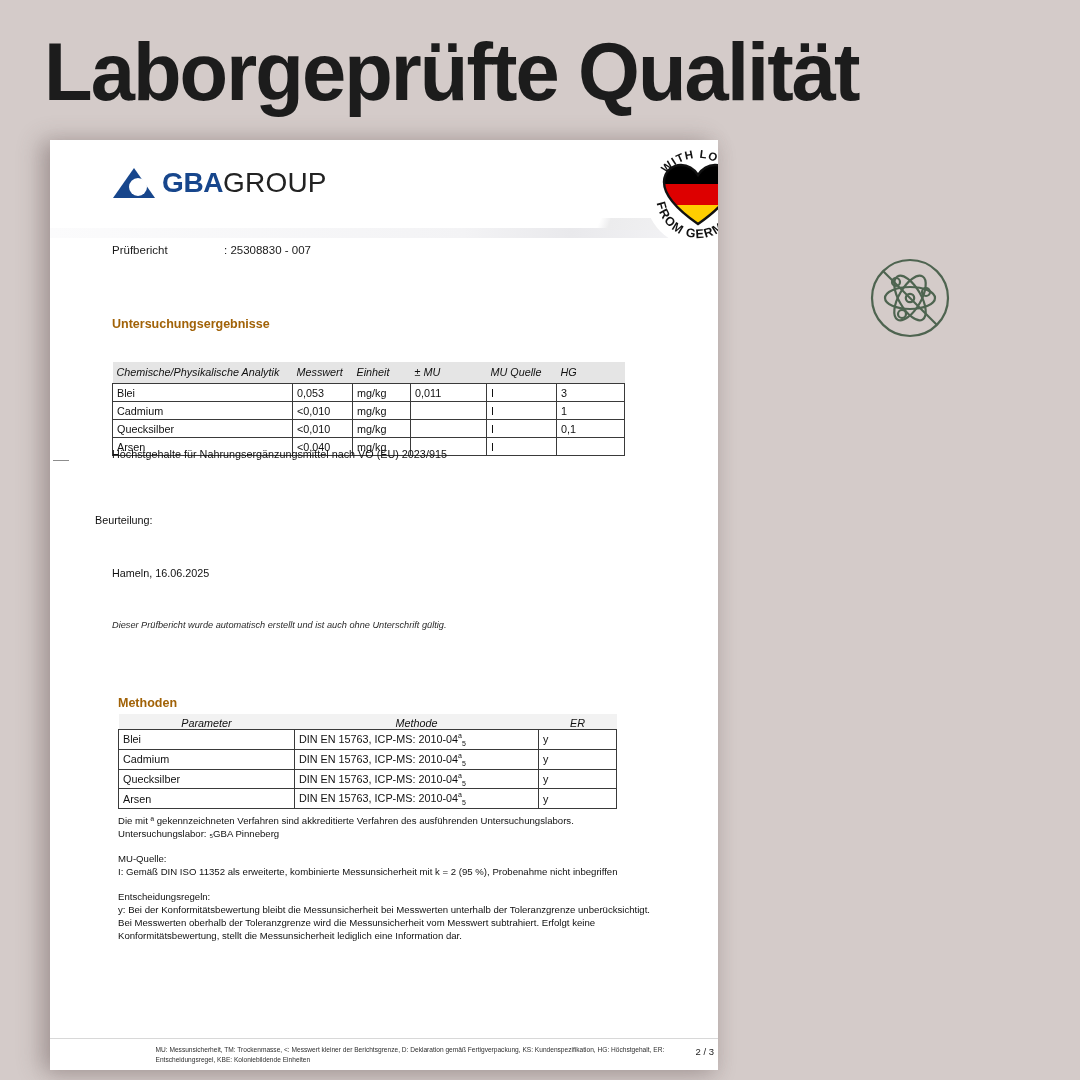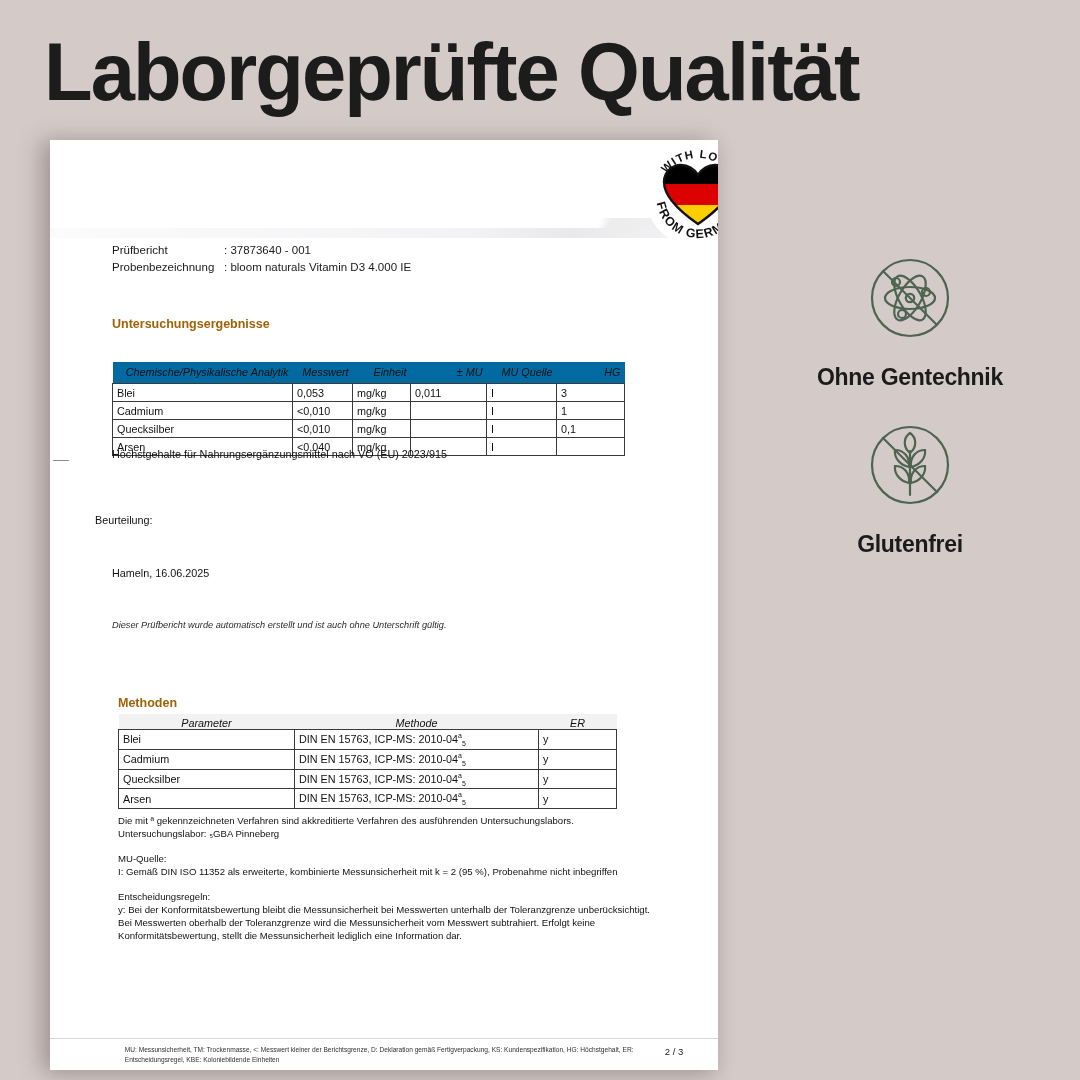--- a/index.html
+++ b/index.html
@@ -115,24 +115,24 @@
 
   
   .tbl {
     position: absolute;
     border-collapse: collapse;
     font-size: 10.8px;
     color: #111;
   }
   #results-table { left: 62px; top: 222px; width: 464px; table-layout: fixed; }
   #results-table thead th {
-    background: #0369a1;
+    background: #e5e5e5;
     font-style: italic;
     font-weight: normal;
-    text-align: right;
+    text-align: left;
     padding: 4px 4px 5px 4px;
     border: none;
     white-space: nowrap;
   }
   #results-table tbody td {
     border: 1px solid #3a3a3a;
     padding: 2px 4px;
     height: 13px;
     vertical-align: middle;
     white-space: nowrap;
@@ -209,23 +209,23 @@
   
   .doc-footer {
     position: absolute;
     left: 0;
     bottom: 6px;
     width: 100%;
     border-top: 1px solid #d8d8d8;
   }
   .footer-inner {
     position: relative;
-    padding: 6px 22px 0 62px;
+    padding: 6px 4px 0 62px;
     display: flex;
-    justify-content: center;
+    justify-content: flex-end;
     align-items: flex-start;
   }
   .footer-abbr {
     font-size: 6.6px;
     color: #2f2f2f;
     line-height: 9.5px;
     max-width: 540px;
   }
   .footer-page {
     font-size: 9.5px;
@@ -259,20 +259,32 @@
 </head>
 <body>
 
 <div class="headline">Laborgeprüfte Qualität</div>
 
 <div class="doc">
 
   <div class="doc-band"></div>
   <div class="doc-band-diag"></div>
 
+  <div class="logo">
+    <span>
+      <svg class="logo-mark" viewBox="0 0 44 32">
+        <path d="M22 1 L43 31 L1 31 Z" fill="#17468c"></path>
+        <circle cx="26" cy="20" r="9" fill="#ffffff"></circle>
+        <path d="M26 11 A9 9 0 0 1 26 29 A6.5 6.5 0 0 0 26 11 Z" fill="#cfd8e6"></path>
+      </svg>
+    </span>
+    <span class="logo-text">
+      <span class="logo-gba">GBA</span><span class="logo-group">GROUP</span>
+    </span>
+  </div>
 
   <div class="badge">
     <svg viewBox="0 0 112 112" width="112" height="112">
       <defs>
         <path id="arcTop" d="M 16 60 A 40 40 0 0 1 96 60" fill="none"></path>
         <path id="arcBot" d="M 14 58 A 42 42 0 0 0 98 58" fill="none"></path>
         <clipPath id="heartClip">
           <path d="M56 86 C 30 68 22 54 22 44 C 22 33 31 27 39 27 C 46 27 52 31 56 37 C 60 31 66 27 73 27 C 81 27 90 33 90 44 C 90 54 82 68 56 86 Z"></path>
         </clipPath>
       </defs>
@@ -288,25 +300,21 @@
       </text>
       <text font-family="&quot;Liberation Sans&quot;, sans-serif" font-size="12.5" font-weight="bold" fill="#111" letter-spacing="1.1">
         <textPath href="#arcBot" startOffset="50%" text-anchor="middle" id="badge-bot-path">FROM GERMANY</textPath>
       </text>
     </svg>
   </div>
 
   <div class="meta">
     <div class="meta-row">
       <span class="meta-label">Prüfbericht</span>
-      <span class="meta-value">: 37873640 - 001</span>
-    </div>
-    <div class="meta-row">
-      <span class="meta-label">Probenbezeichnung</span>
-      <span class="meta-value">: bloom naturals Vitamin D3 4.000 IE</span>
+      <span class="meta-value">: 25308830 - 007</span>
     </div>
   </div>
 
   <div class="sec-title" id="results-title">Untersuchungsergebnisse</div>
 
   <table class="tbl" id="results-table">
     <thead>
       <tr>
         <th class="c-analyt">Chemische/Physikalische Analytik</th>
         <th class="c-mess">Messwert</th>
@@ -420,33 +428,17 @@
         <ellipse cx="48" cy="48" rx="25" ry="11"></ellipse>
         <ellipse cx="48" cy="48" rx="25" ry="11" transform="rotate(60 48 48)"></ellipse>
         <ellipse cx="48" cy="48" rx="25" ry="11" transform="rotate(120 48 48)"></ellipse>
         <circle cx="48" cy="48" r="4.2"></circle>
         <circle cx="34" cy="32" r="4"></circle>
         <circle cx="64" cy="42" r="4"></circle>
         <circle cx="40" cy="64" r="4"></circle>
         <line x1="21" y1="21" x2="75" y2="75"></line>
       </svg>
     </span>
-    <div class="feature-label">Ohne Gentechnik</div>
-  </div>
-
-  <div class="feature">
-    <span class="feature-icon">
-      <svg width="96" height="96" viewBox="0 0 96 96" fill="none" stroke="#4e6450" stroke-width="2.2" stroke-linecap="round">
-        <circle cx="48" cy="48" r="38"></circle>
-        <line x1="48" y1="78" x2="48" y2="34"></line>
-        <path d="M48 36 C41 30 41 21 48 16 C55 21 55 30 48 36 Z"></path>
-        <path d="M47 50 C38 48 32 41 33 33 C42 33 48 40 47 50 Z"></path>
-        <path d="M49 50 C58 48 64 41 63 33 C54 33 48 40 49 50 Z"></path>
-        <path d="M47 66 C38 64 32 57 33 49 C42 49 48 56 47 66 Z"></path>
-        <path d="M49 66 C58 64 64 57 63 49 C54 49 48 56 49 66 Z"></path>
-        <line x1="21" y1="21" x2="75" y2="75"></line>
-      </svg>
-    </span>
-    <div class="feature-label">Glutenfrei</div>
-  </div>
+  </div>
+
 
 
 </div>
 
 </body></html>

